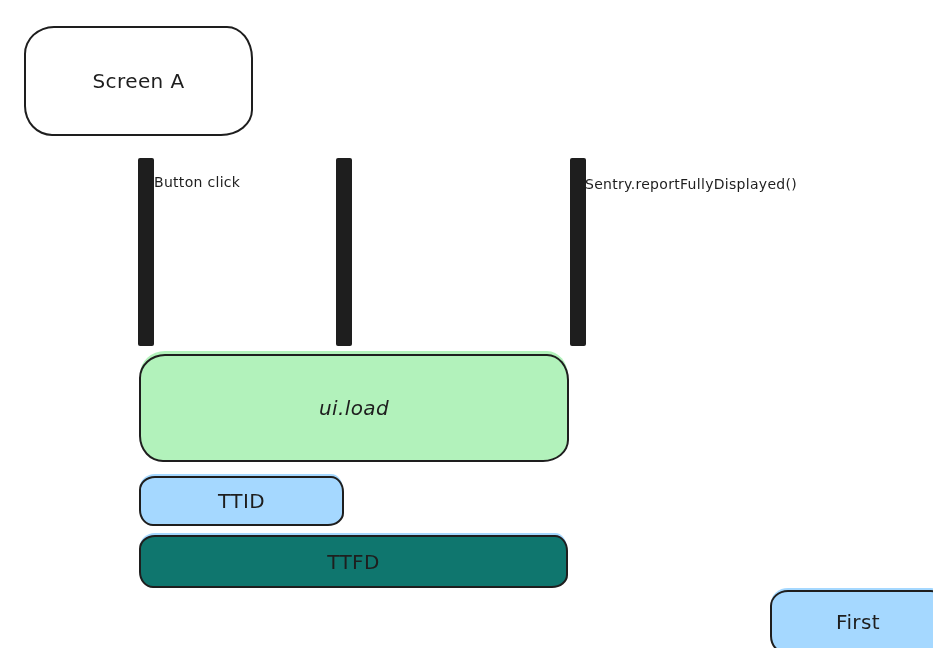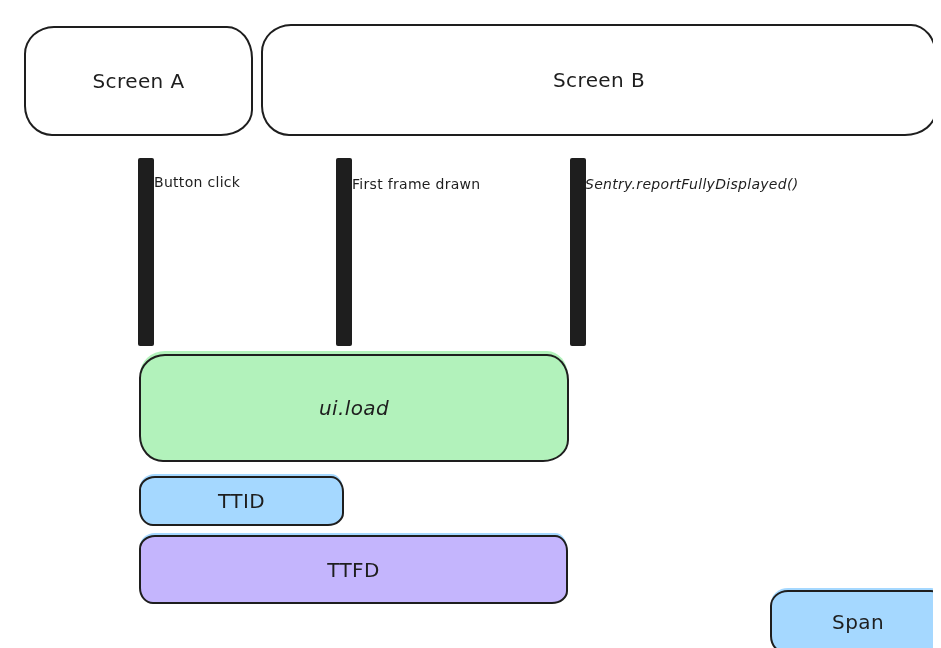--- a/index.html
+++ b/index.html
@@ -51,41 +51,37 @@
   }
 </style>
 </head>
 <body>
 
 <div class="canvas">
 
   <div class="sketch-box screen-box" style="left:8px; top:10px; width:229px; height:110px;">
     <span>Screen A</span>
   </div>
-  <div class="sketch-box screen-box" style="left:245px; top:8px; width:676px; height:112px;">
-    <span>Screen B</span>
-  </div>
 
   <div class="marker-line" style="left:122px; top:142px; height:188px;"></div>
   <div class="marker-line" style="left:320px; top:142px; height:188px;"></div>
   <div class="marker-line" style="left:554px; top:142px; height:188px;"></div>
 
   <div class="marker-label" style="left:130px; top:150px;">Button click</div>
-  <div class="marker-label" style="left:328px; top:152px;">First frame drawn</div>
-  <div class="marker-label" style="left:561px; top:152px;font-style:italic;">Sentry.reportFullyDisplayed()</div>
+  <div class="marker-label" style="left:561px; top:152px;">Sentry.reportFullyDisplayed()</div>
 
   <div class="sketch-box bar fill-spill-green" style="left: 123px; top: 338px; width: 430px; height: 108px; background-color: rgb(178, 242, 187); font-style: italic;">
     <span>ui.load</span>
   </div>
 
   <div class="sketch-box bar-small fill-spill-blue" style="left: 123px; top: 460px; width: 205px; height: 50px; background-color: rgb(165, 216, 255);">
     <span>TTID</span>
   </div>
 
-  <div class="sketch-box bar-small fill-spill-blue" style="left: 123px; top: 519px; width: 429px; height: 69px; background-color: #c4b5fd;">
+  <div class="sketch-box bar-small fill-spill-blue" style="left: 123px; top: 519px; width: 429px; height: 53px; background-color: #0f766e;">
     <span>TTFD</span>
   </div>
 
   <div class="sketch-box legend-box fill-spill-blue" style="left: 754px; top: 574px; width: 176px; height: 64px; background-color: rgb(165, 216, 255);">
-    <span>Span</span>
+    <span>First</span>
   </div>
 
 </div>
 
 </body></html>

